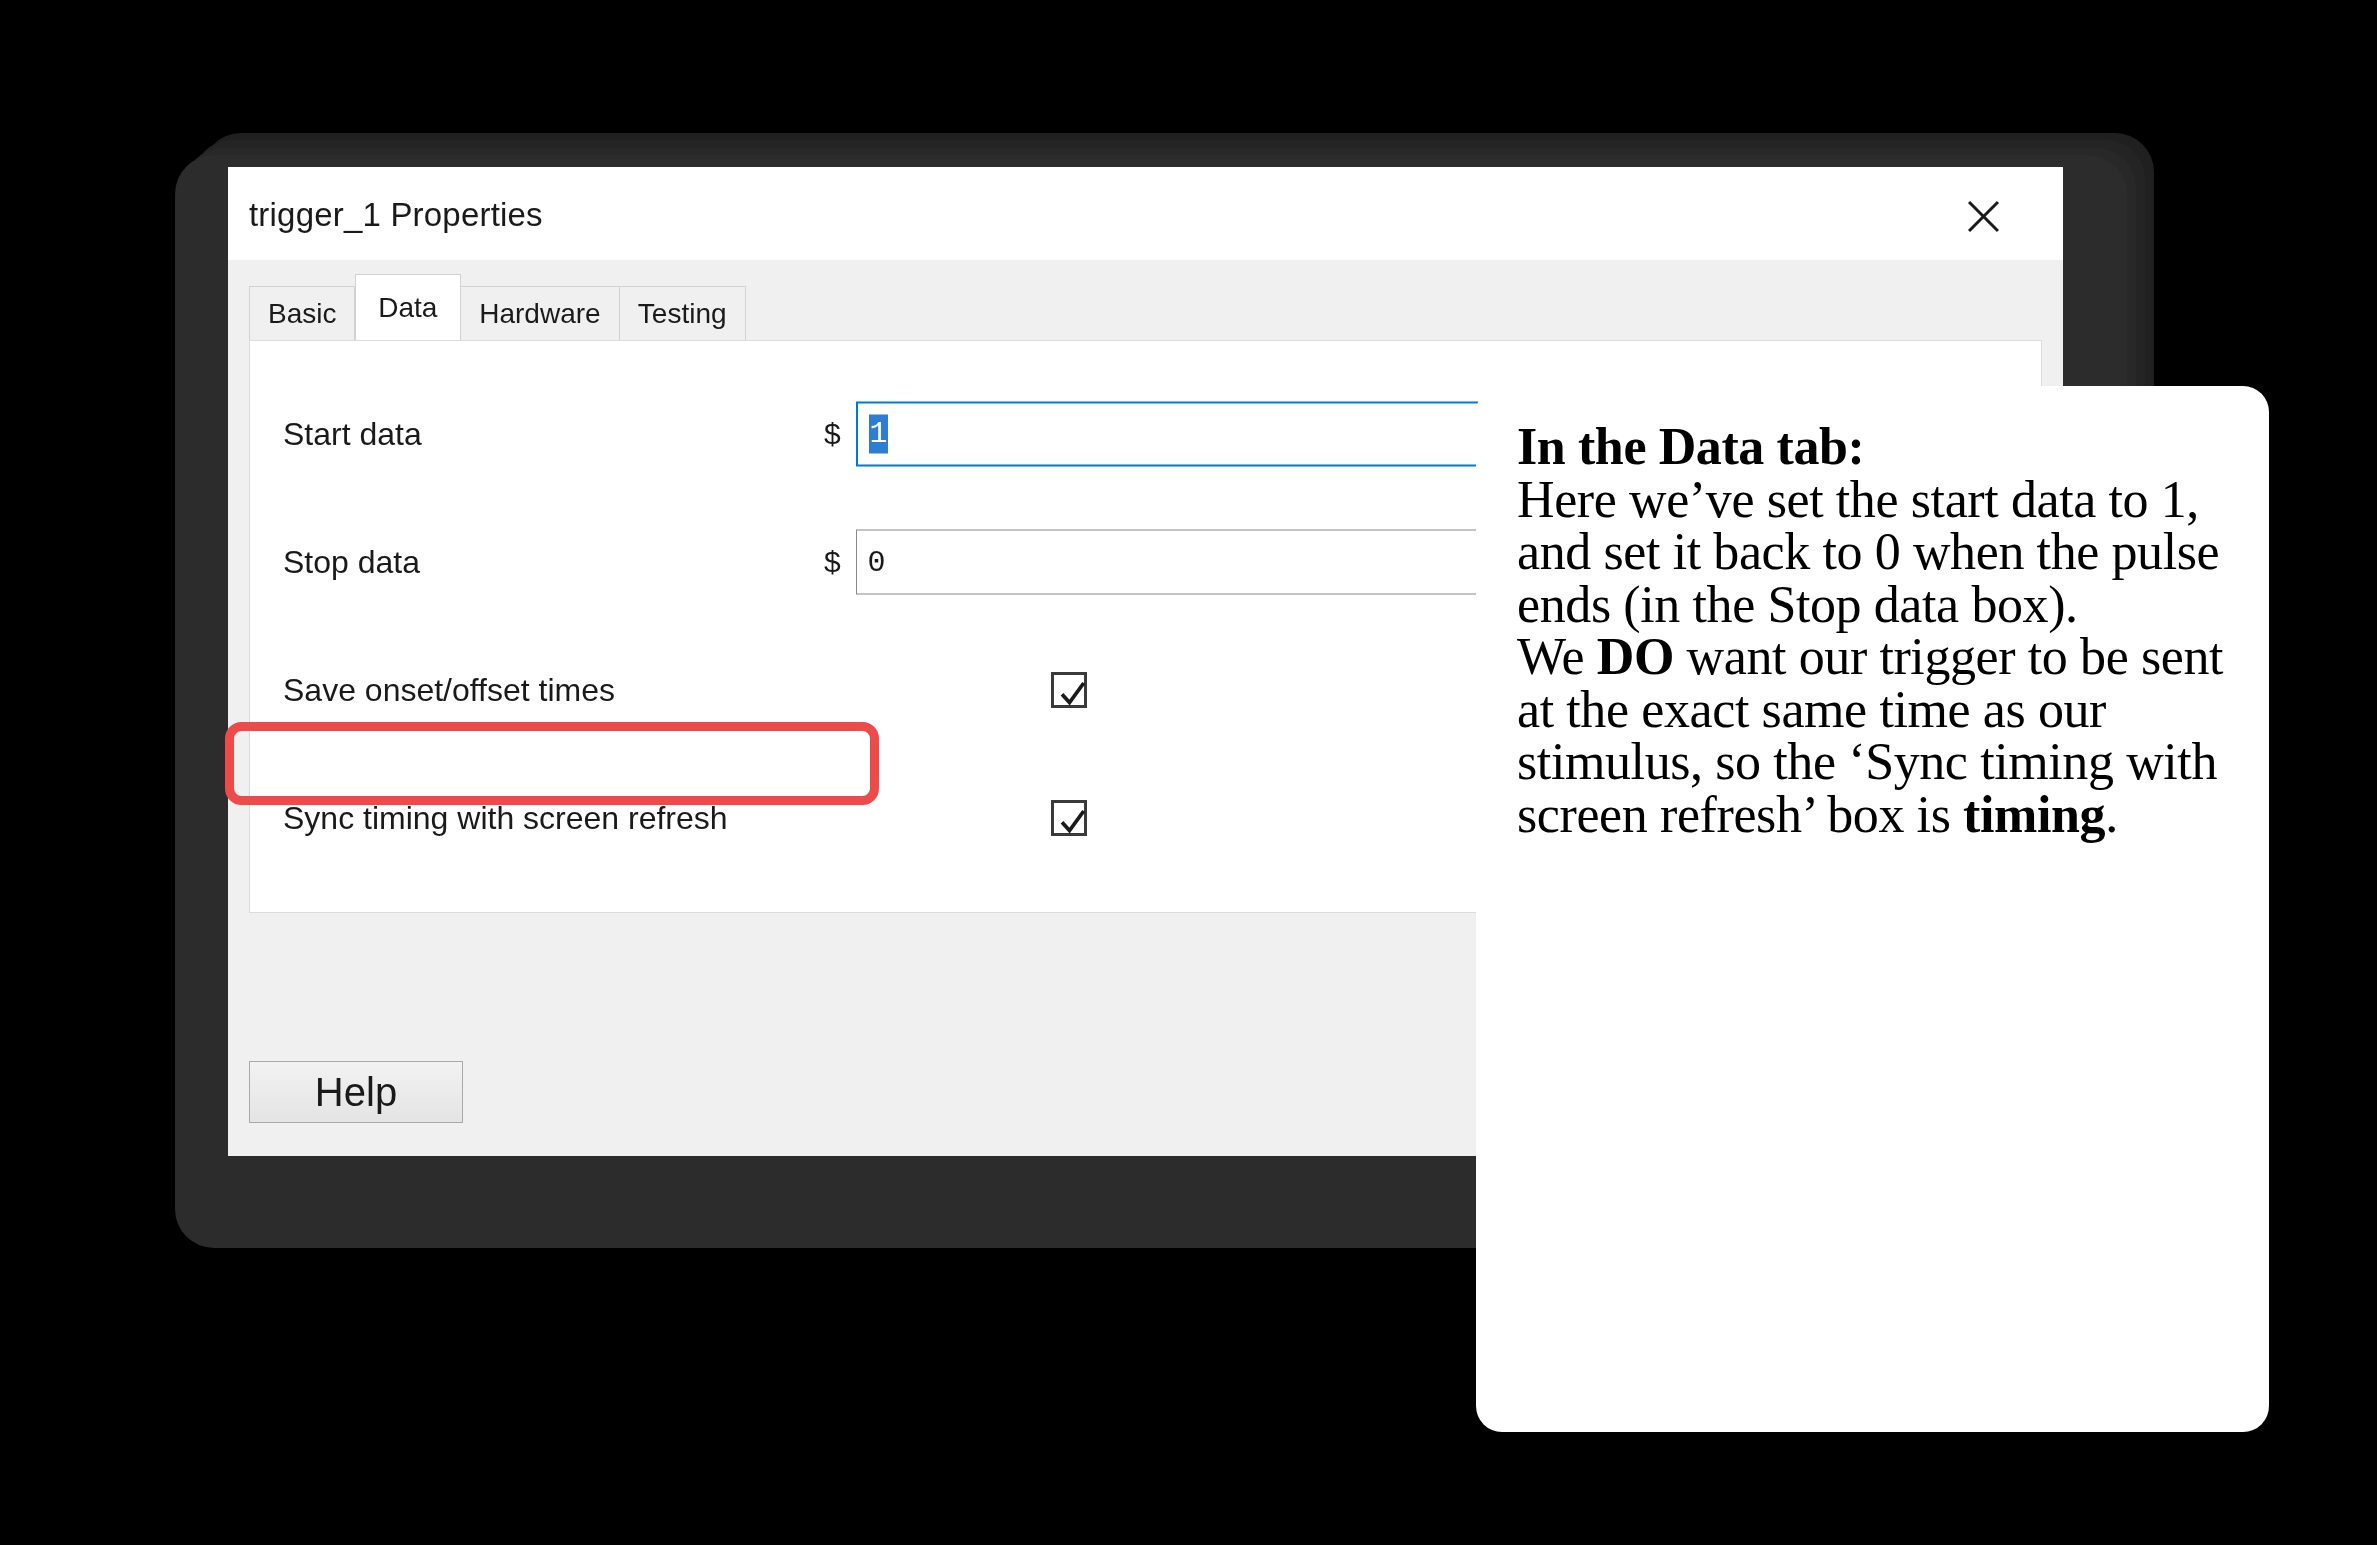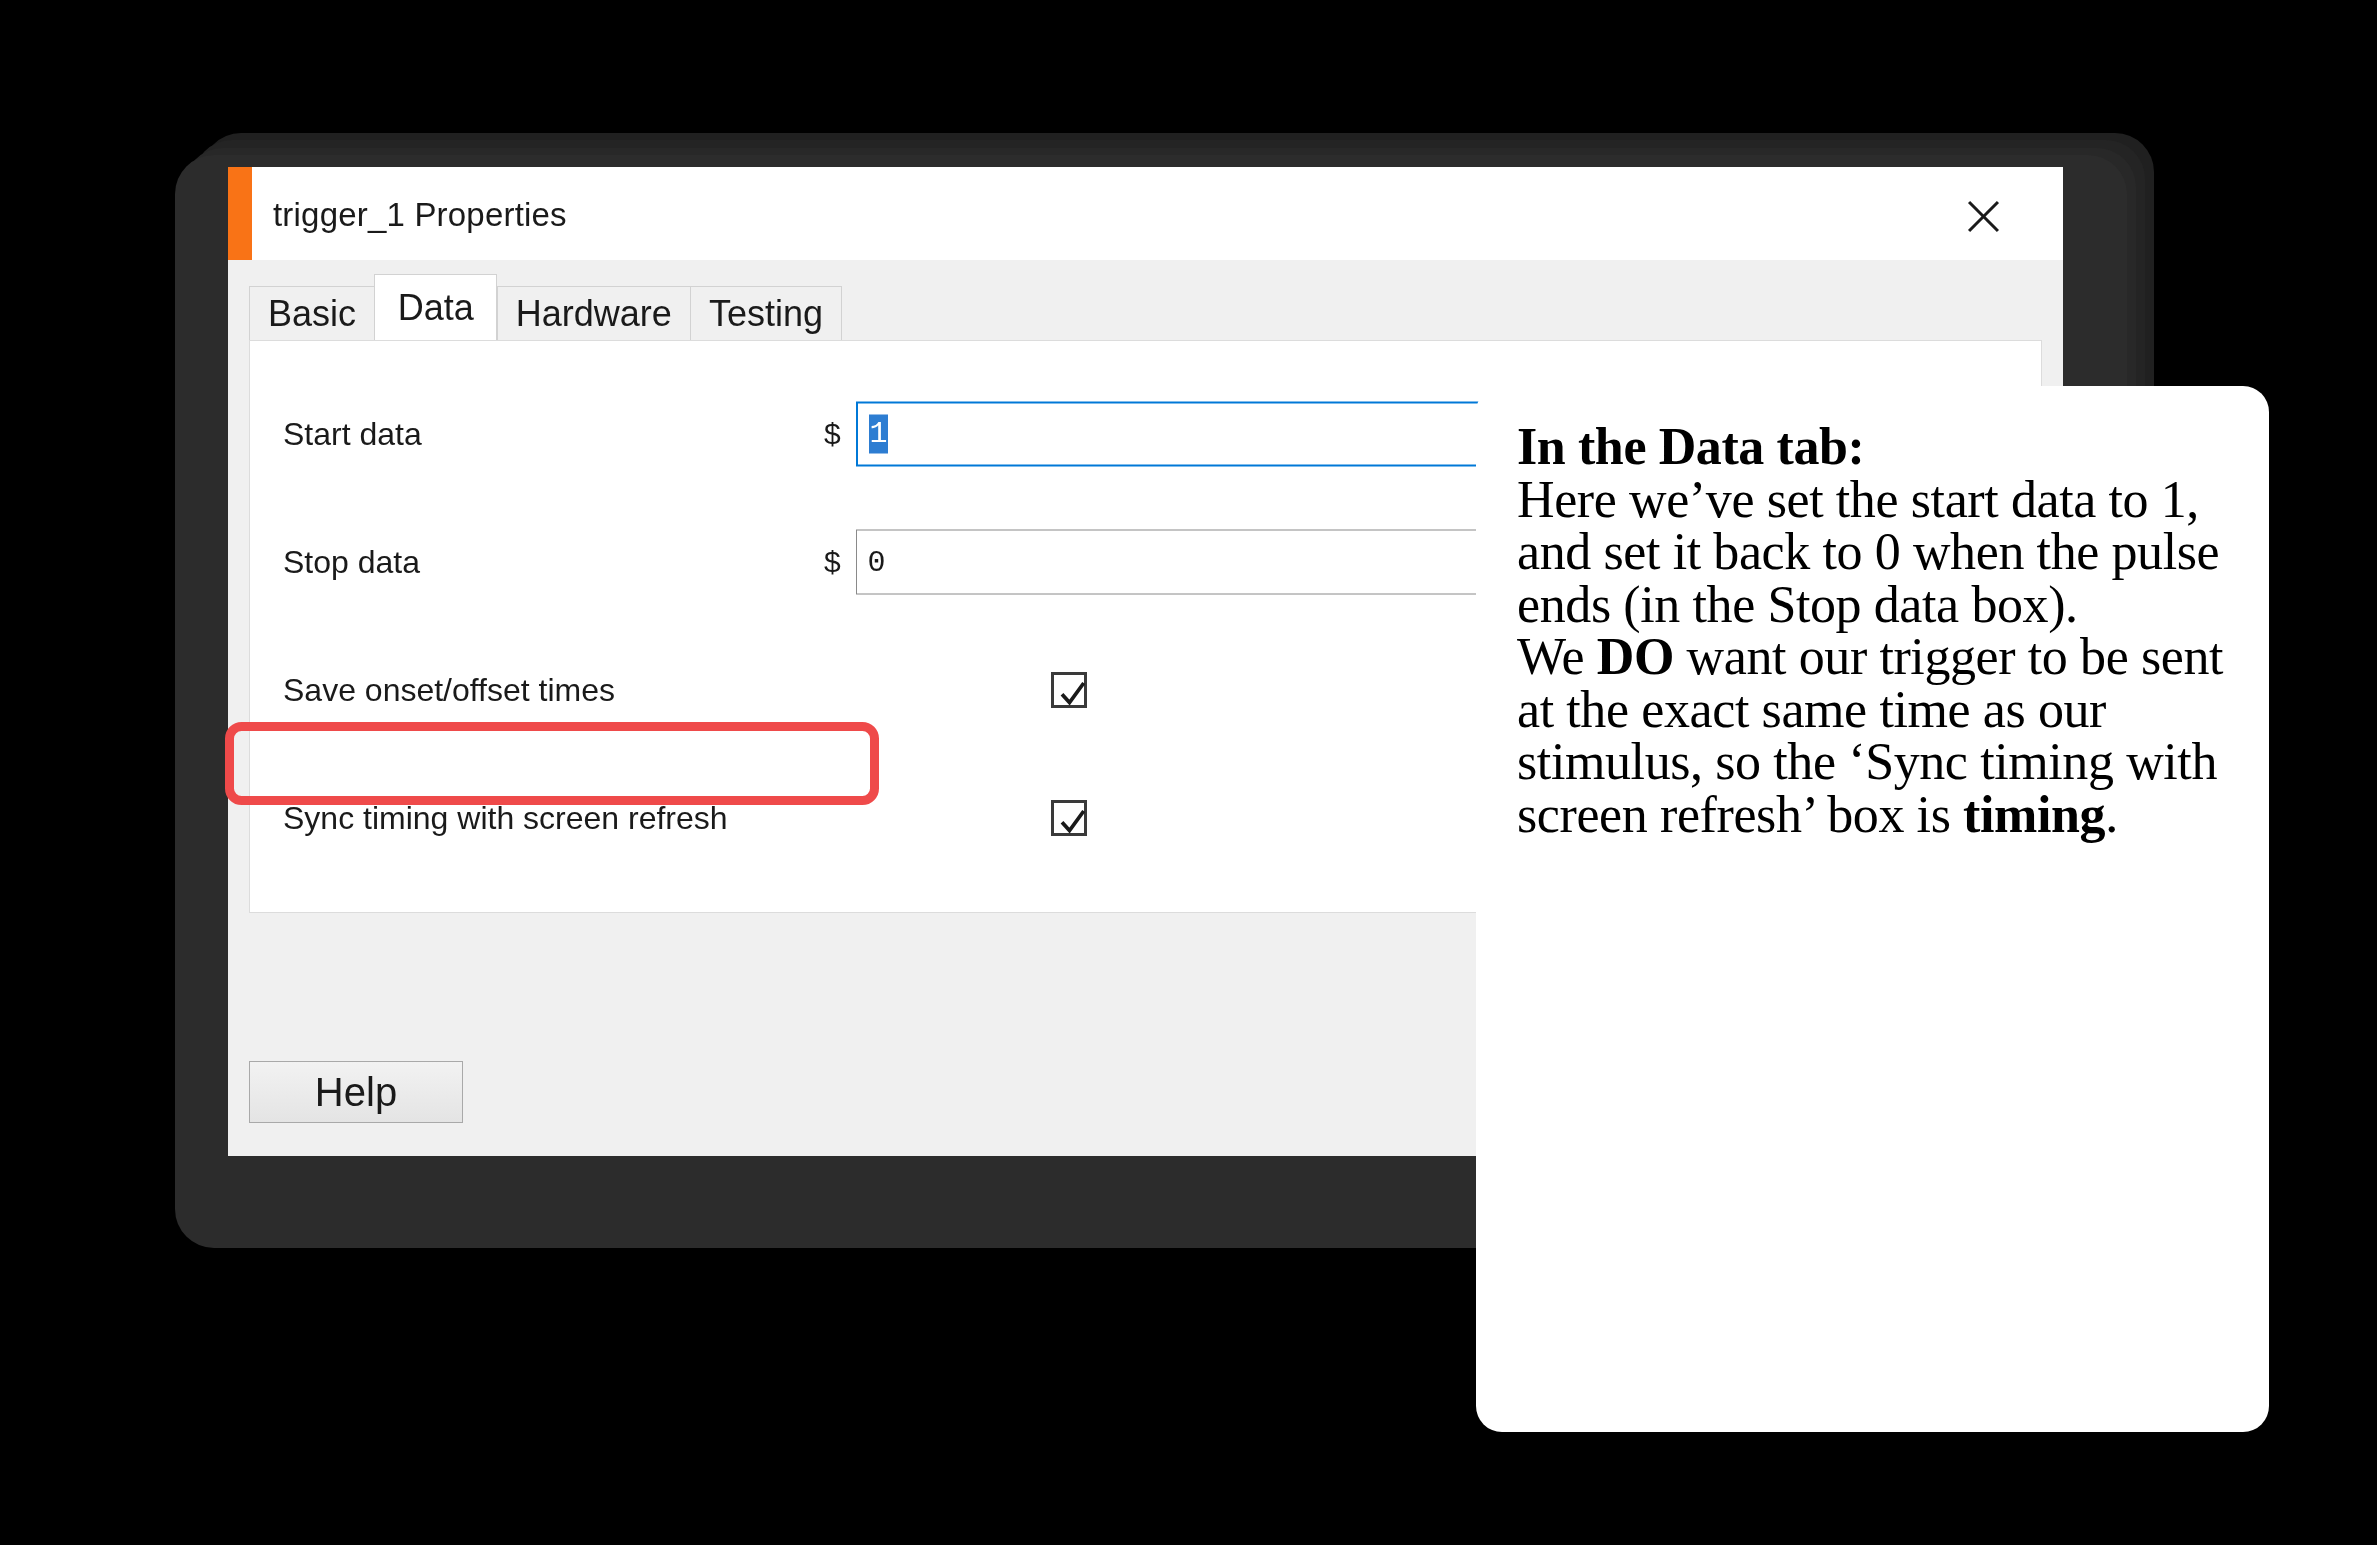--- a/index.html
+++ b/index.html
@@ -26,23 +26,22 @@
   .deck-3 { left: 184px; top: 148px; width: 1952px; height: 1098px; background: #282828; }
   .deck-4 { left: 175px; top: 155px; width: 1952px; height: 1093px; background: #2c2c2c; }
 
   
   .dialog {
     position: absolute;
     left: 228px;
     top: 167px;
     width: 1835px;
     height: 989px;
-    background: #f97316;
-    box-sizing: border-box;
-    padding-left: 24px;
+    background: #eab308;
+    box-sizing: border-box;
   }
 
   
   .titlebar {
     position: relative;
     height: 93px;
     background: #ffffff;
   }
   .title-text {
     position: absolute;
@@ -87,21 +86,21 @@
   }
   .tab {
     box-sizing: border-box;
     border: 0.8px solid #d2d2d2;
     border-bottom: none;
     background: #f0f0f0;
     height: 54px;
     display: flex;
     align-items: center;
     padding: 0 18px;
-    font-size: 36px;
+    font-size: 28px;
     color: #1a1a1a;
     white-space: nowrap;
     position: relative;
     cursor: pointer;
   }
   .tab + .tab { margin-left: -0.8px; margin-top: 40px; }
   .tab.active {
     background: #ffffff;
     height: 66px;
     border-color: #d2d2d2;

